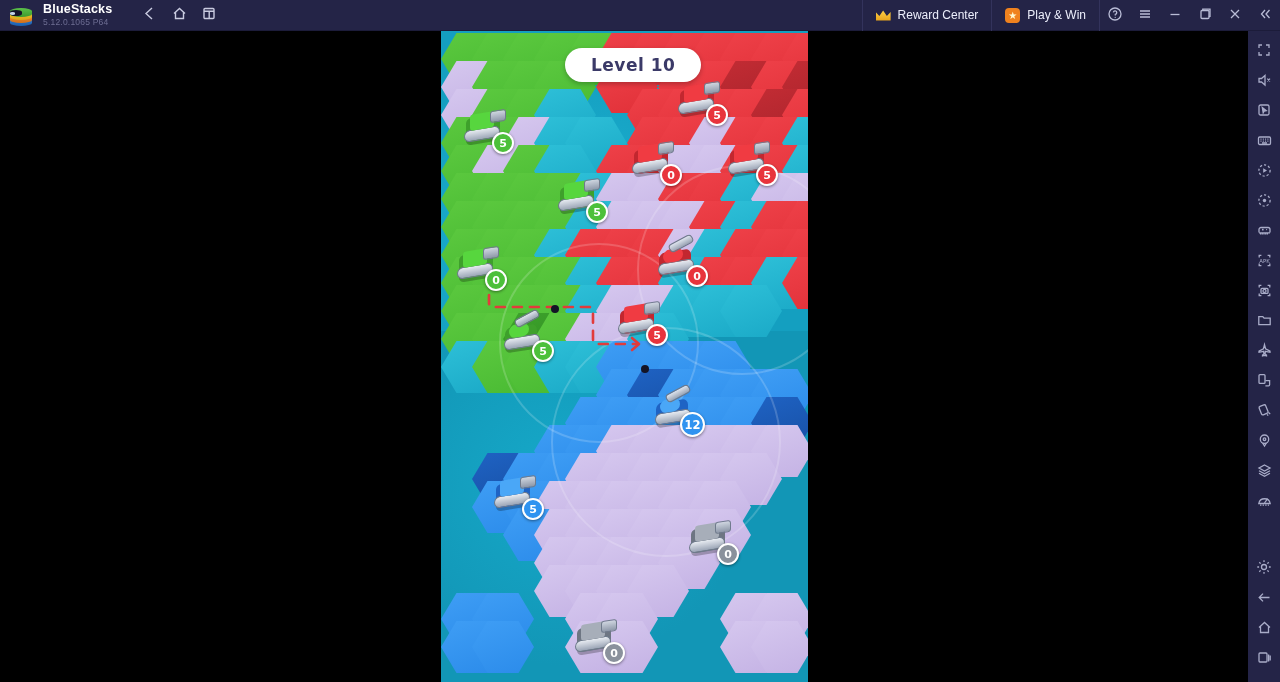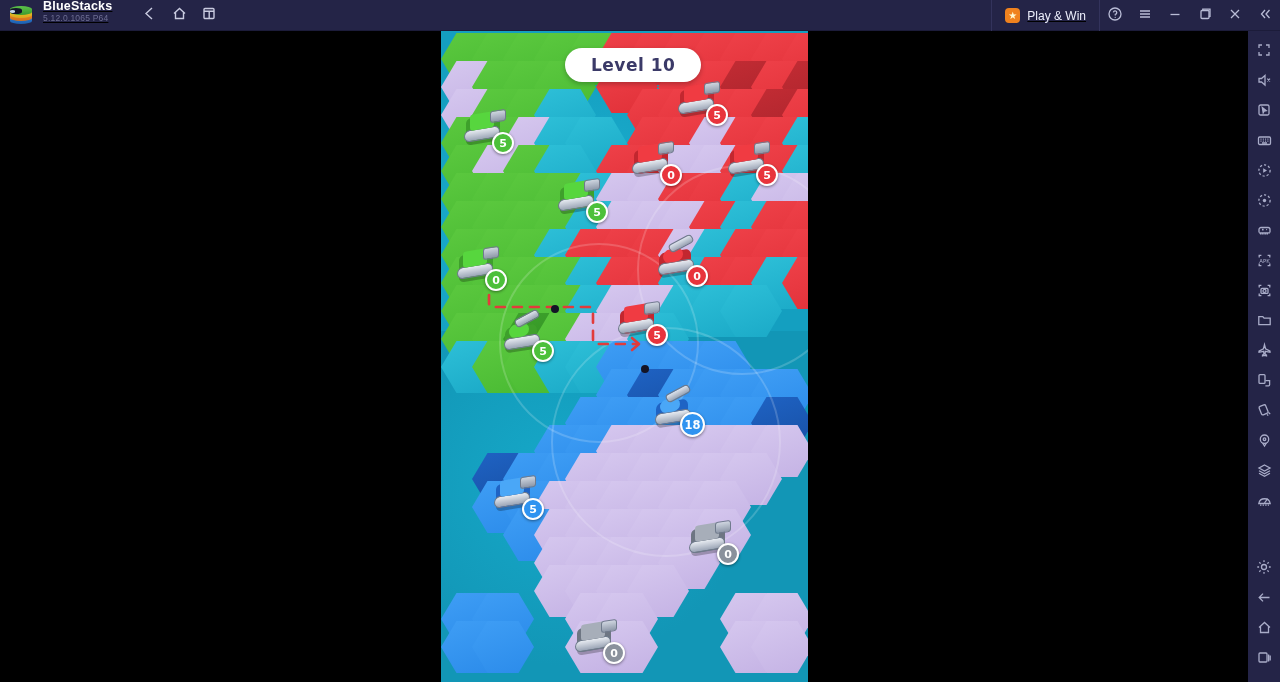--- a/index.html
+++ b/index.html
@@ -8,23 +8,22 @@
     background: #000;
     font-family: "Liberation Sans", sans-serif;
     overflow: hidden;
   }
   #app { position: relative; width: 1280px; height: 682px; background: #000; }
 
   
   #titlebar {
     position: absolute; left: 0; top: 0; width: 1280px; height: 31px;
     background: #242447;
-    display: flex; align-items: flex-start;
+    display: flex; align-items: center;
     border-bottom: 1px solid #1c1c3a;
-    text-decoration: underline;
   }
   .tb-logo { width: 26px; height: 26px; margin-left: 8px; position: relative; flex: none; }
   .tb-logo .layer { position: absolute; left: 2px; border-radius: 50%/34%; }
   .l1 { width: 22px; height: 9px; bottom: 2px;  background: linear-gradient(#2f7fd8,#1c5fae); }
   .l2 { width: 22px; height: 9px; bottom: 5px;  background: linear-gradient(#f0902a,#d4701a); }
   .l3 { width: 22px; height: 9px; bottom: 8px;  background: linear-gradient(#f2c62c,#d9a71c); }
   .l4 { width: 22px; height: 9px; bottom: 11px; background: linear-gradient(#5cc24a,#3b9a2e); }
   .l5 { width: 12px; height: 6px; bottom: 12px; left: 7px; background: #14142b; border-radius: 50%; }
   .l6 { width: 5px; height: 3px; bottom: 13px; left: 10px; background: #c5d6e8; border-radius: 50%; }
 
@@ -194,20 +193,24 @@
       <span>
         <svg width="17" height="17" viewBox="0 0 17 17">
             <rect x="3" y="3.5" width="10" height="10" rx="1"></rect>
             <path d="M3 6.2 H13 M8.2 6.2 V13.5"></path>
           </svg>
       </span>
     </div>
 
     <div class="tb-spacer"></div>
 
+    <div class="tb-pill">
+      <span class="crown"></span>
+      <span>Reward Center</span>
+    </div>
     <div class="tb-pill">
       <span class="badge-star"></span>
       <span>Play &amp; Win</span>
     </div>
 
     <div class="tb-ico">
       <span>
         <svg width="16" height="16" viewBox="0 0 16 16">
             <circle cx="8" cy="8" r="6"></circle>
             <path d="M6.4 6.3 a1.7 1.7 0 1 1 1.9 2 v1.1"></path>
@@ -530,21 +533,21 @@
           <div class="tracks"></div>
           <div class="deck" style="background:#f03b42"></div>
           <div class="guns"></div>
           <div class="badge" style="height: 22px; width: 22px; font-size: 11px; right: -4px; bottom: -6px; background: rgb(232, 52, 60);">5</div>
         </div>
         <div class="unit" style="left: 212px; top: 360px;">
           <div class="cannon-base" style="background:#1f63c4"></div>
           <div class="tracks"></div>
           <div class="deck" style="background:#4aa7f7;left:7px;top:8px;width:20px;height:13px;border-radius:7px"></div>
           <div class="barrel"></div>
-          <div class="badge" style="height: 25px; width: 25px; font-size: 11.5px; right: -4px; bottom: -6px; background: rgb(47, 147, 240);">18</div>
+          <div class="badge" style="height: 25px; width: 25px; font-size: 11.5px; right: -4px; bottom: -6px; background: rgb(47, 147, 240);">12</div>
         </div>
         <div class="unit" style="left: 51px; top: 443px;">
           <div class="body" style="background:#1f63c4"></div>
           <div class="tracks"></div>
           <div class="deck" style="background:#4aa7f7"></div>
           <div class="guns"></div>
           <div class="badge" style="height: 22px; width: 22px; font-size: 11px; right: -4px; bottom: -6px; background: rgb(47, 147, 240);">5</div>
         </div>
         <div class="unit" style="left: 246px; top: 488px;">
           <div class="body" style="background:#6e7683"></div>

